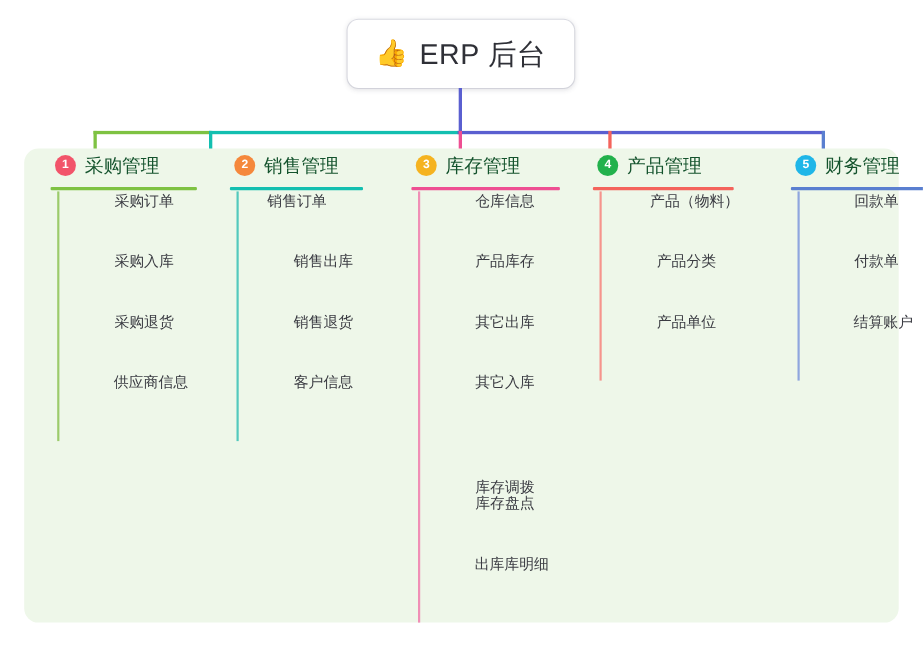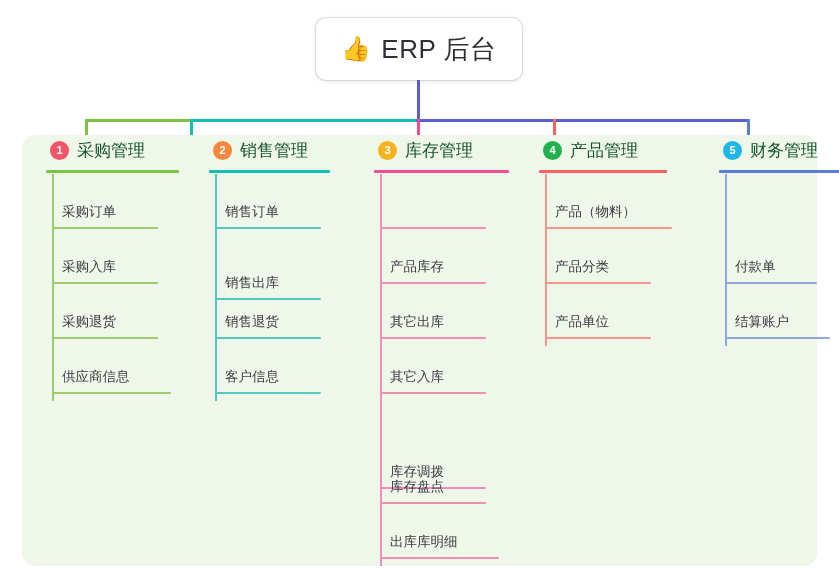--- a/index.html
+++ b/index.html
@@ -90,21 +90,21 @@
   .spine {
     position: absolute;
     width: 2px;
     top: 0;
   }
 
   
   .leaf {
     position: absolute;
     display: flex;
-    flex-direction: column;
+    flex-direction: row;
     justify-content: flex-end;
   }
   .leaf-label {
     font-size: 13.5px;
     color: #3a3b42;
     white-space: nowrap;
     padding-left: 10px;
     padding-bottom: 6px;
   }
   .leaf-rule {
@@ -163,21 +163,21 @@
     </div>
 
     <div class="col" style="left:175px; width:160px;">
       <div class="col-head">
         <span class="badge" style="background:#f5883c;">2</span>
         <span class="col-title">销售管理</span>
       </div>
       <div class="col-rule" style="width:121px; margin-left:12px; background:#13bfb0;"></div>
       <div class="spine" style="left:18px; top:39px; height:227px; background:#53c9bd;"></div>
 
-      <div class="leaf" style="left:18px; top:39px; width:106px; height:55px;">
+      <div class="leaf" style="left:18px; top:39px; width:106px; height:55px;gap:24px;">
         <span class="leaf-label">销售订单</span>
         <div class="leaf-rule" style="background:#53c9bd;"></div>
       </div>
       <div class="leaf" style="left:18px; top:94px; width:106px; height:71px;">
         <span class="leaf-label">销售出库</span>
         <div class="leaf-rule" style="background:#53c9bd;"></div>
       </div>
       <div class="leaf" style="left:18px; top:149px; width:106px; height:55px;">
         <span class="leaf-label">销售退货</span>
         <div class="leaf-rule" style="background:#53c9bd;"></div>
@@ -190,20 +190,21 @@
 
     <div class="col" style="left:340px; width:170px;">
       <div class="col-head">
         <span class="badge" style="background:#f5b320;">3</span>
         <span class="col-title">库存管理</span>
       </div>
       <div class="col-rule" style="width:135px; margin-left:12px; background:#ee4f92;"></div>
       <div class="spine" style="left:18px; top:39px; height:392px; background:#f08fb6;"></div>
 
       <div class="leaf" style="left:18px; top:39px; width:106px; height:55px;">
+        <span class="leaf-label">仓库信息</span>
         <div class="leaf-rule" style="background:#f08fb6;"></div>
       </div>
       <div class="leaf" style="left:18px; top:94px; width:106px; height:55px;">
         <span class="leaf-label">产品库存</span>
         <div class="leaf-rule" style="background:#f08fb6;"></div>
       </div>
       <div class="leaf" style="left:18px; top:149px; width:106px; height:55px;">
         <span class="leaf-label">其它出库</span>
         <div class="leaf-rule" style="background:#f08fb6;"></div>
       </div>
@@ -248,20 +249,24 @@
     </div>
 
     <div class="col" style="left:685px; width:150px;">
       <div class="col-head">
         <span class="badge" style="background:#1fb6e8;">5</span>
         <span class="col-title">财务管理</span>
       </div>
       <div class="col-rule" style="width:123px; margin-left:12px; background:#5a7fd0;"></div>
       <div class="spine" style="left:18px; top:39px; height:172px; background:#8fa6de;"></div>
 
+      <div class="leaf" style="left:18px; top:39px; width:92px; height:55px;">
+        <span class="leaf-label">回款单</span>
+        <div class="leaf-rule" style="background:#8fa6de;"></div>
+      </div>
       <div class="leaf" style="left:18px; top:94px; width:92px; height:55px;">
         <span class="leaf-label">付款单</span>
         <div class="leaf-rule" style="background:#8fa6de;"></div>
       </div>
       <div class="leaf" style="left:18px; top:149px; width:105px; height:55px;">
         <span class="leaf-label">结算账户</span>
         <div class="leaf-rule" style="background:#8fa6de;"></div>
       </div>
     </div>
 

